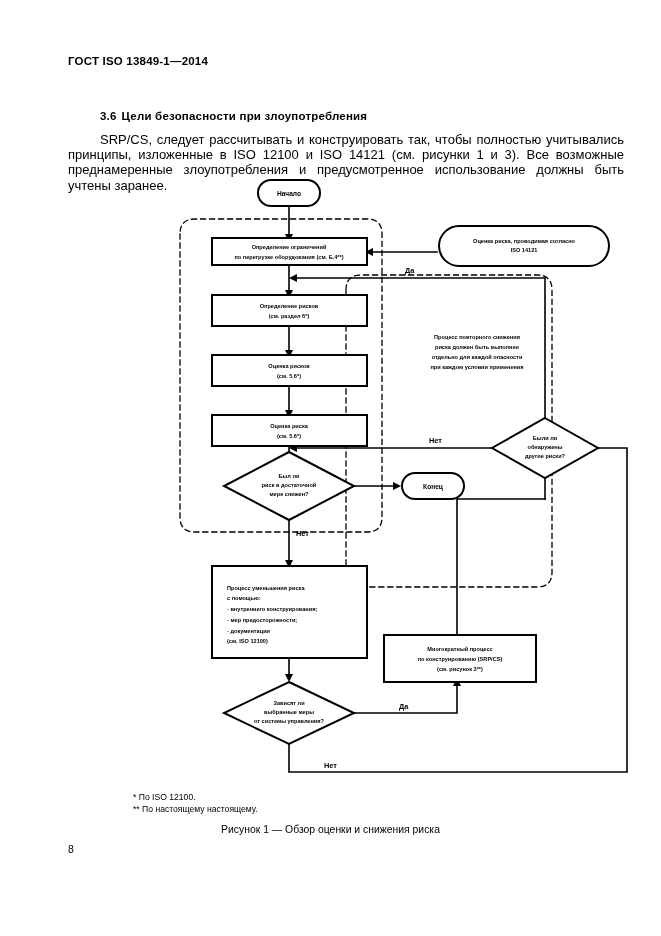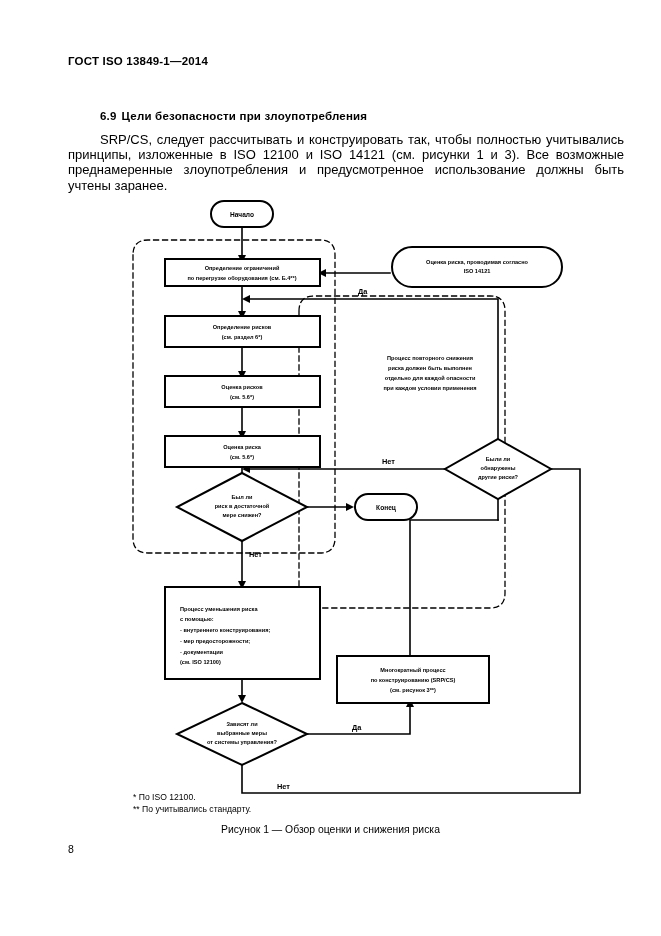--- a/index.html
+++ b/index.html
@@ -29,21 +29,21 @@
   }
   .h2 .num{margin-right:5px;}
 
   .body-par{
     position:absolute;left:68px;top:132px;width:556px;
     font-size:13px;line-height:15.2px;text-align:justify;
   }
   .body-par .indent{display:inline-block;width:32px;}
 
   .figure-wrap{
-    position:absolute;left:0px;top:193px;width:547px;height:640px;
+    position:absolute;left:0px;top:172px;width:547px;height:640px;padding-left:47px;
   }
   svg{display:block;}
 
   .fignote{
     position:absolute;left:133px;top:792px;
     font-size:8.6px;font-weight:normal;line-height:11.5px;
   }
   .fignote div{white-space:nowrap;}
 
   .figcaption{
@@ -64,21 +64,21 @@
 </style>
 </head>
 <body>
 
 <div class="page">
 
   <div class="doc-header">ГОСТ ISO 13849-1—2014</div>
 
 
   <div class="h2">
-    <span class="num">6.9</span><span>Цели безопасности при злоупотребления</span>
+    <span class="num">3.6</span><span>Цели безопасности при злоупотребления</span>
   </div>
 
   <div class="body-par"><span class="indent"></span><span>SRP/CS, следует рассчитывать и конструировать так, чтобы полностью учитывались принципы, изложенные в ISO 12100 и ISO 14121 (см. рисунки 1 и 3). Все возможные преднамеренные злоупотребления и предусмотренное использование должны быть учтены заранее.</span></div>
 
   <div class="figure-wrap">
     <svg width="661" height="640" viewBox="0 0 661 640">
       <g fill="none" stroke="#000" stroke-width="1.6" stroke-linecap="square">
 
         <path d="M 133 62 L 133 345 Q 133 360 148 360 L 320 360 Q 335 360 335 345 L 335 62 Q 335 47 320 47 L 148 47 Q 133 47 133 62 Z" stroke-dasharray="5,4" stroke-width="1.3"></path>
 
@@ -216,20 +216,20 @@
       <text class="nlbl" x="358" y="101">Да</text>
       <text class="nlbl" x="382" y="271">Нет</text>
       <text class="nlbl" x="249" y="364">Нет</text>
       <text class="nlbl" x="352" y="537">Да</text>
       <text class="nlbl" x="277" y="596">Нет</text>
     </svg>
   </div>
 
   <div class="fignote">
     <div>* По ISO 12100.</div>
-    <div>** По учитывались стандарту.</div>
+    <div>** По настоящему настоящему.</div>
   </div>
 
   <div class="figcaption">Рисунок 1 — Обзор оценки и снижения риска</div>
 
   <div class="page-num">8</div>
 
 </div>
 
 </body></html>

